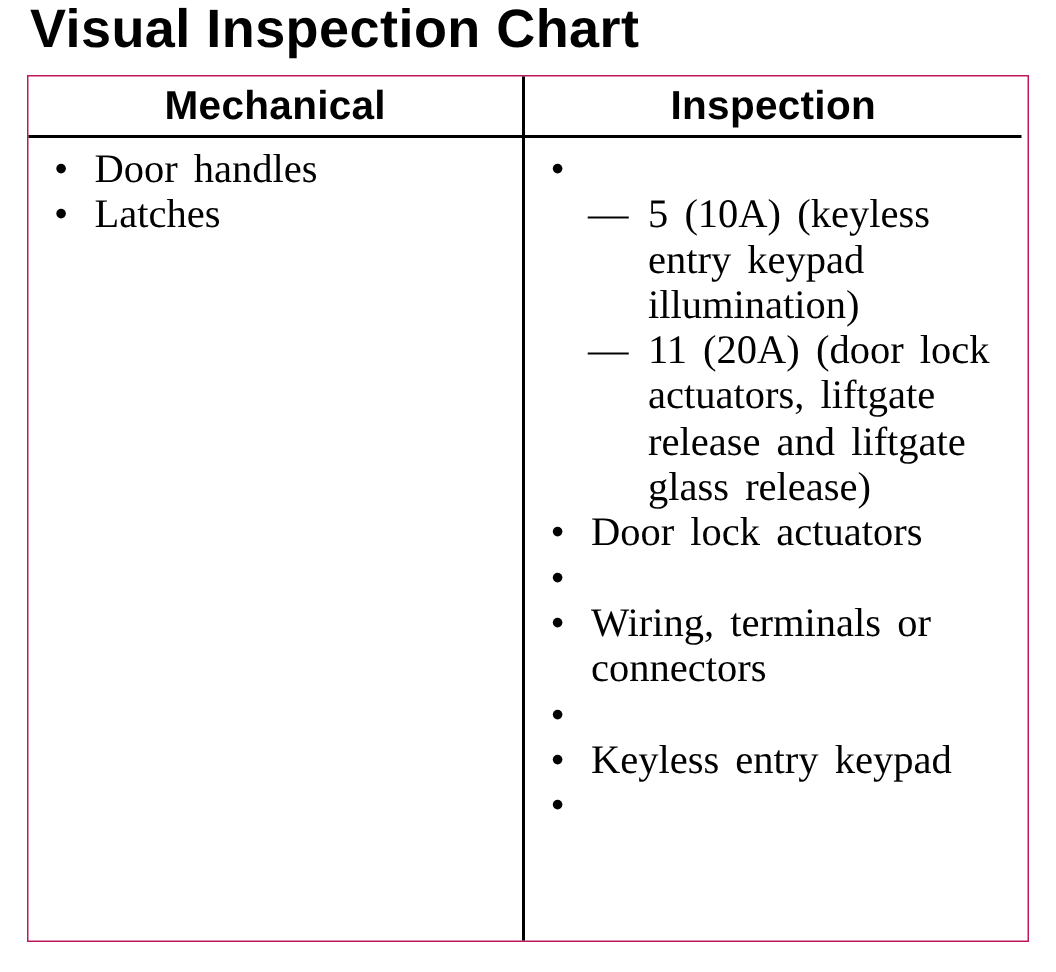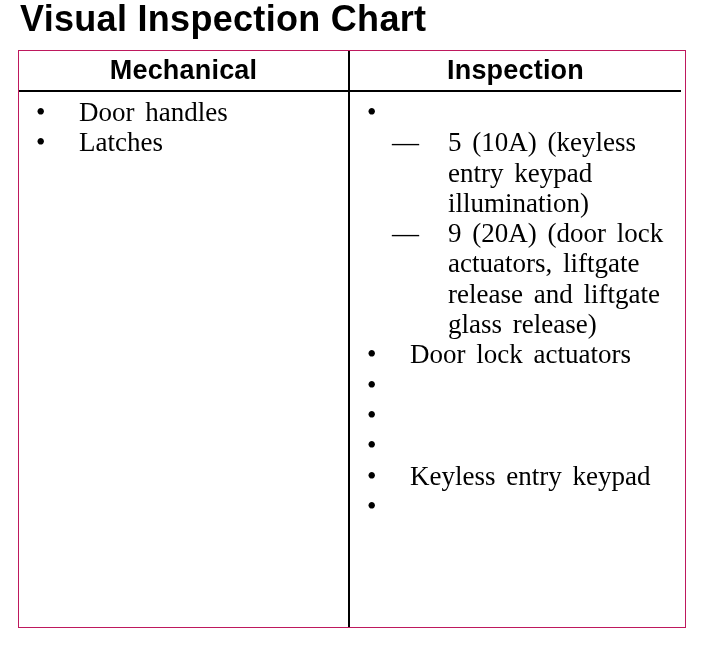--- a/index.html
+++ b/index.html
@@ -50,21 +50,21 @@
   .li { display: flex; align-items: flex-start; }
   .li .marker {
     flex: 0 0 44px;
     padding-left: 17px;
   }
   .li.sub { padding-left: 42px; }
   .li.sub .marker {
     flex: 0 0 40px;
     padding-left: 0;
   }
-  .li .txt { flex: 1 1 auto; margin-left: 16px; }
+  .li .txt { flex: 1 1 auto; }
 </style>
 </head>
 <body>
 
 <div class="title">Visual Inspection Chart</div>
 
 <div class="chart">
 
   <div class="th col-left">
     <span>Mechanical</span>
@@ -90,31 +90,32 @@
 
   <div class="li">
         <span class="marker">•</span>
       </div>
       <div class="li sub">
         <span class="marker">—</span>
         <span class="txt">5 (10A) (keyless entry keypad illumination)</span>
       </div>
       <div class="li sub">
         <span class="marker">—</span>
-        <span class="txt">9 (20A) (door lock actuators, liftgate release and liftgate glass release)</span>
+        <span class="txt">11 (20A) (door lock actuators, liftgate release and liftgate glass release)</span>
       </div>
       <div class="li">
         <span class="marker">•</span>
         <span class="txt">Door lock actuators</span>
       </div>
       <div class="li">
         <span class="marker">•</span>
       </div>
       <div class="li">
         <span class="marker">•</span>
+        <span class="txt">Wiring, terminals or connectors</span>
       </div>
       <div class="li">
         <span class="marker">•</span>
       </div>
       <div class="li">
         <span class="marker">•</span>
         <span class="txt">Keyless entry keypad</span>
       </div>
       <div class="li">
         <span class="marker">•</span>

